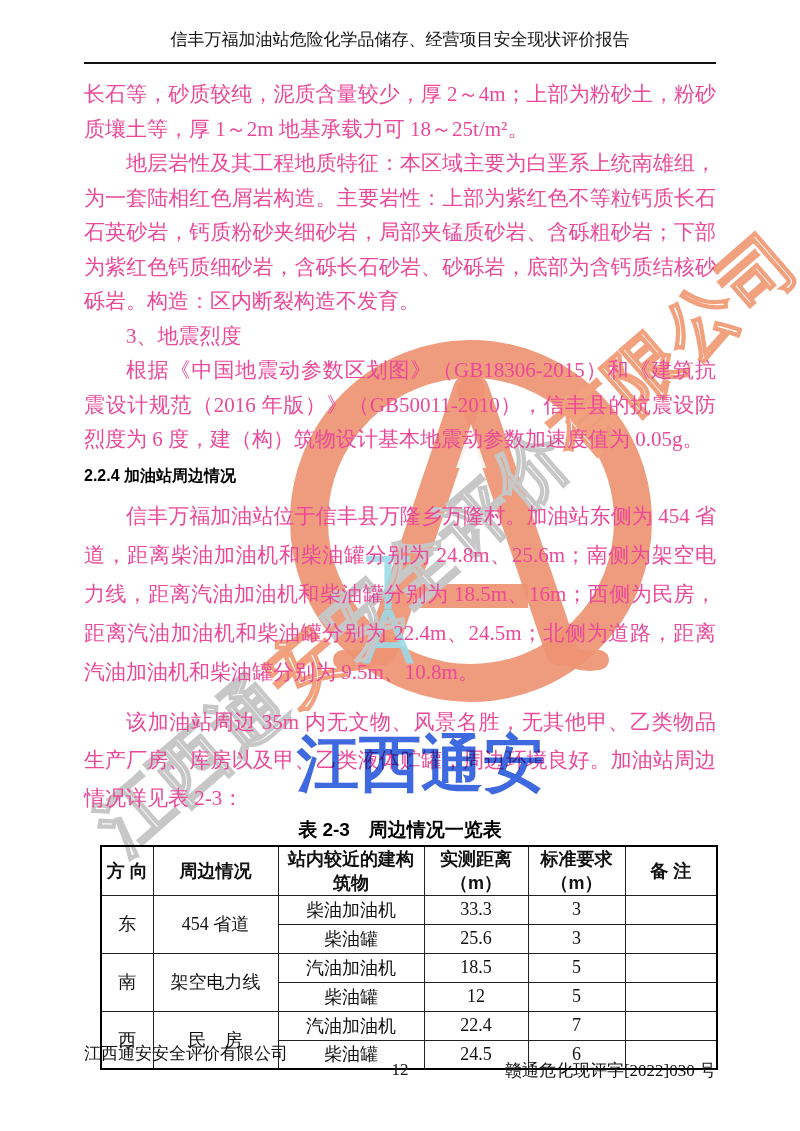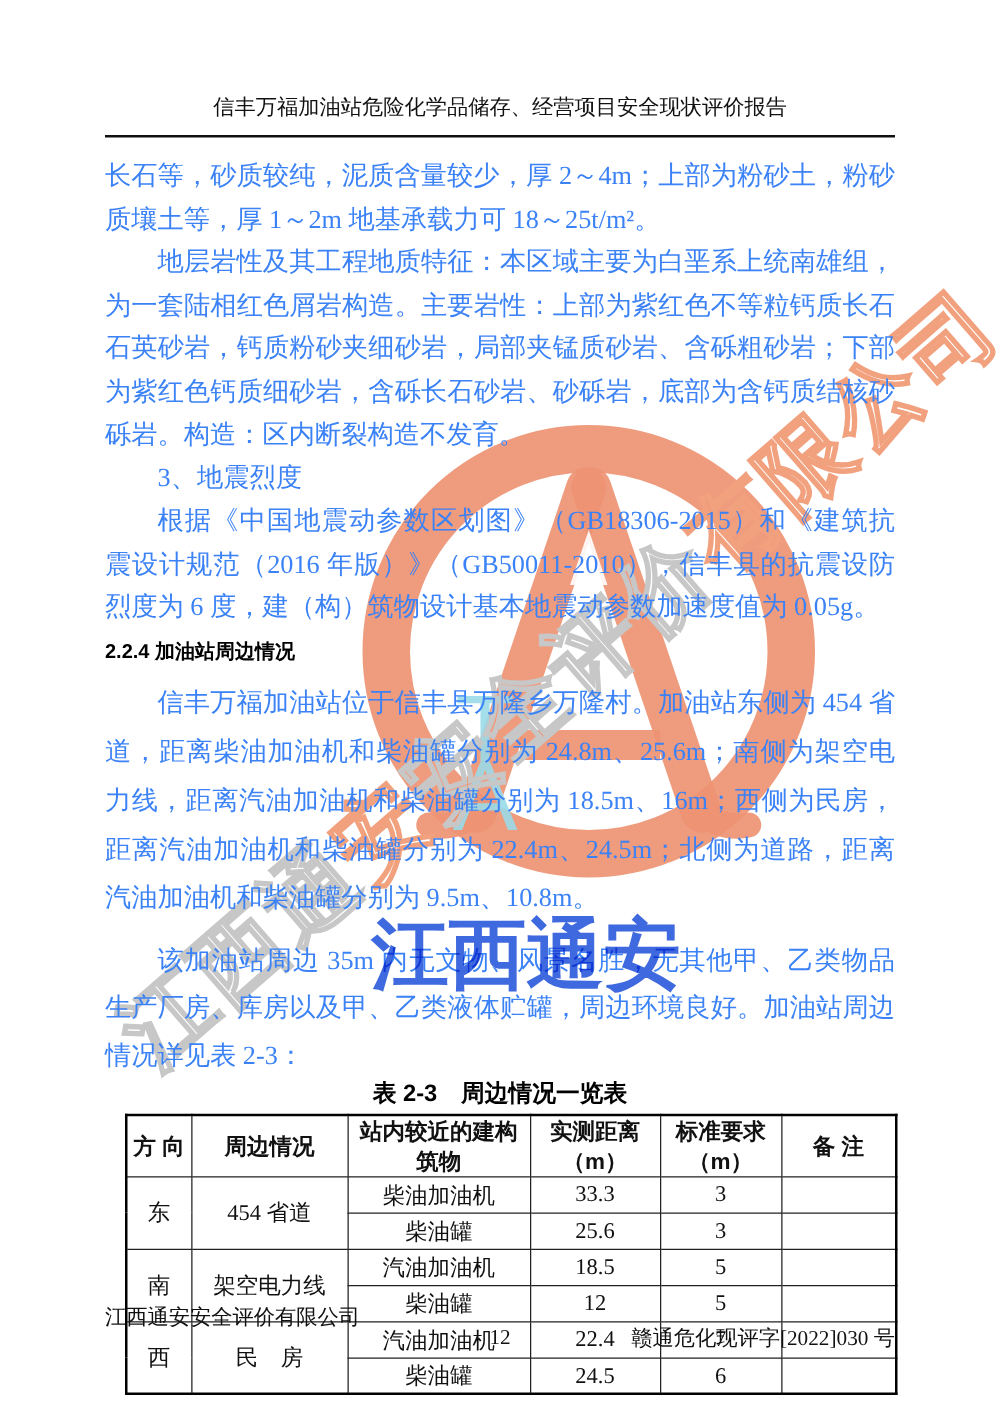--- a/index.html
+++ b/index.html
@@ -44,28 +44,28 @@
     position: absolute; left: 297px; top: 722px; z-index: 2;
     font-size: 62px; font-weight: 700; letter-spacing: 0px;
     color: #1d4ed8; opacity: 0.85;
     mix-blend-mode: multiply; pointer-events: none;
     font-family: Liberation Mono, monospace;
     white-space: nowrap;
   }
 
   
   .content { position: relative; z-index: 1; margin: 0 84px; }
-  .doc-header { padding-top: 74px; }
+  .doc-header { padding-top: 28px; }
   .doc-header .title {
     text-align: center; font-size: 17px; line-height: 24px; color: #111;
   }
   .header-rule { border: none; border-top: 2px solid #111; margin-top: 10px; }
 
   p.body-par {
-    font-size: 21px; line-height: 34.5px; text-align: justify; color: #3b82f6;
+    font-size: 21px; line-height: 34.5px; text-align: justify; color: #ec4899;
   }
   p.indent { text-indent: 2em; }
   #p1 { margin-top: 13px; }
   .section-heading {
     font-family: "Liberation Sans", "DejaVu Sans", sans-serif;
     font-size: 16px; font-weight: 700; line-height: 30px; color: #000;
     margin-top: 4px;
   }
   #p5 { margin-top: 6px; line-height: 39px; }
   #p6 { line-height: 38px; margin-top: 11px; }

